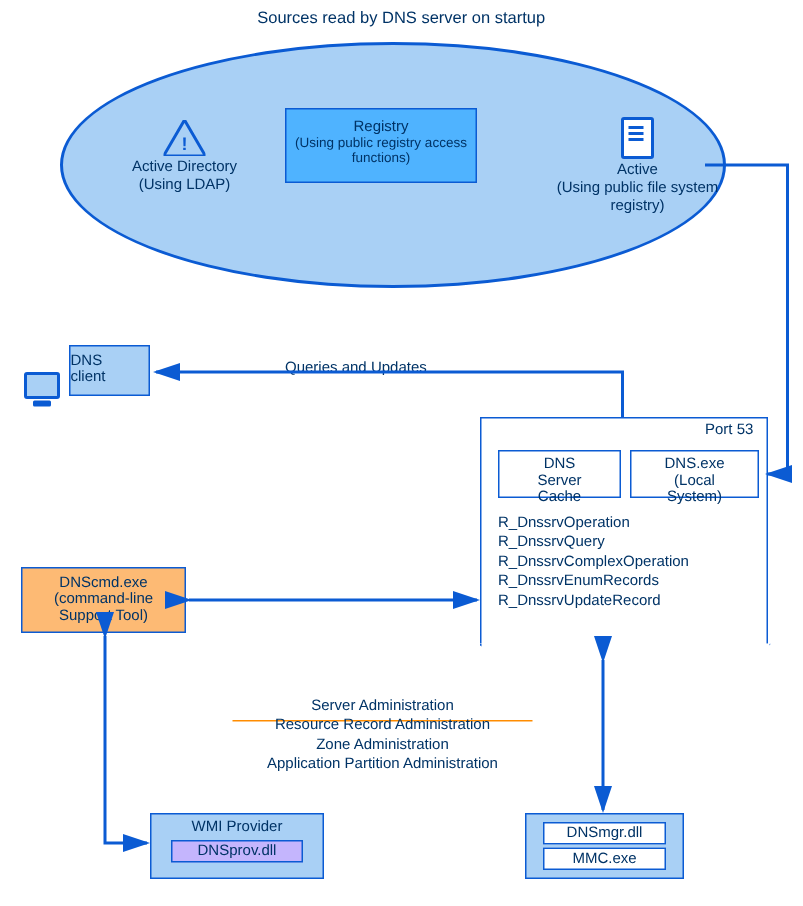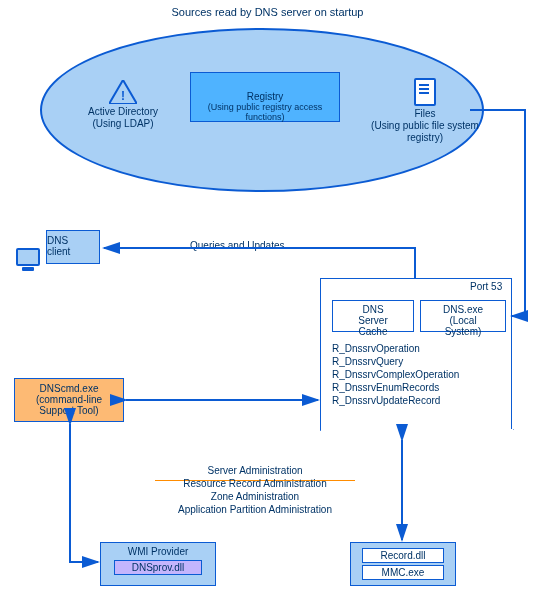--- a/index.html
+++ b/index.html
@@ -35,26 +35,26 @@
     position: absolute;
     text-align: center;
     line-height: 1.2;
   }
   .ad-box { left: 68px; top: 80px; width: 110px; }
   .files-box { left: 370px; top: 78px; width: 110px; }
   .registry-box {
     position: absolute;
     left: 190px;
     top: 72px;
-    width: 150px;
+    width: 128px;
     height: 50px;
     background: #4fb3ff;
     border: 1px solid #0b5bd3;
     text-align: center;
-    padding-top: 18px;
+    padding-top: 6px;
     box-sizing: border-box;
   }
   .file-icon {
     width: 18px; height: 24px;
     background: #fff;
     border: 2px solid #0b5bd3;
     border-radius: 2px;
     margin: 0 auto 2px auto;
     position: relative;
   }
@@ -226,21 +226,21 @@
   <div>(Using LDAP)</div>
 </div>
 
 <div class="registry-box">
   <div>Registry</div>
   <div style="font-size:9px;">(Using public registry access functions)</div>
 </div>
 
 <div class="source-box files-box">
   <div class="file-icon"></div>
-  <div>Files</div>
+  <div>Active</div>
   <div>(Using public file system registry)</div>
 </div>
 
 <div class="computer-icon">
   <div class="mon"></div>
     <div class="base"></div>
 </div>
 <div class="dns-client-box">
   <div>DNS</div>
   <div>client</div>
@@ -274,21 +274,21 @@
   <div>Zone Administration</div>
   <div>Application Partition Administration</div>
 </div>
 
 <div class="wmi-box">
   <div>WMI Provider</div>
   <span class="sub">DNSprov.dll</span>
 </div>
 
 <div class="mmc-box">
-  <span class="sub">Record.dll</span>
+  <span class="sub">DNSmgr.dll</span>
   <span class="sub">MMC.exe</span>
 </div>
 
 <svg class="connectors">
   <defs>
     <marker id="arrow" markerWidth="10" markerHeight="10" refX="8" refY="3" orient="auto" markerUnits="strokeWidth">
       <path d="M0,0 L0,6 L9,3 z" fill="#0b5bd3"></path>
     </marker>
   </defs>
 

